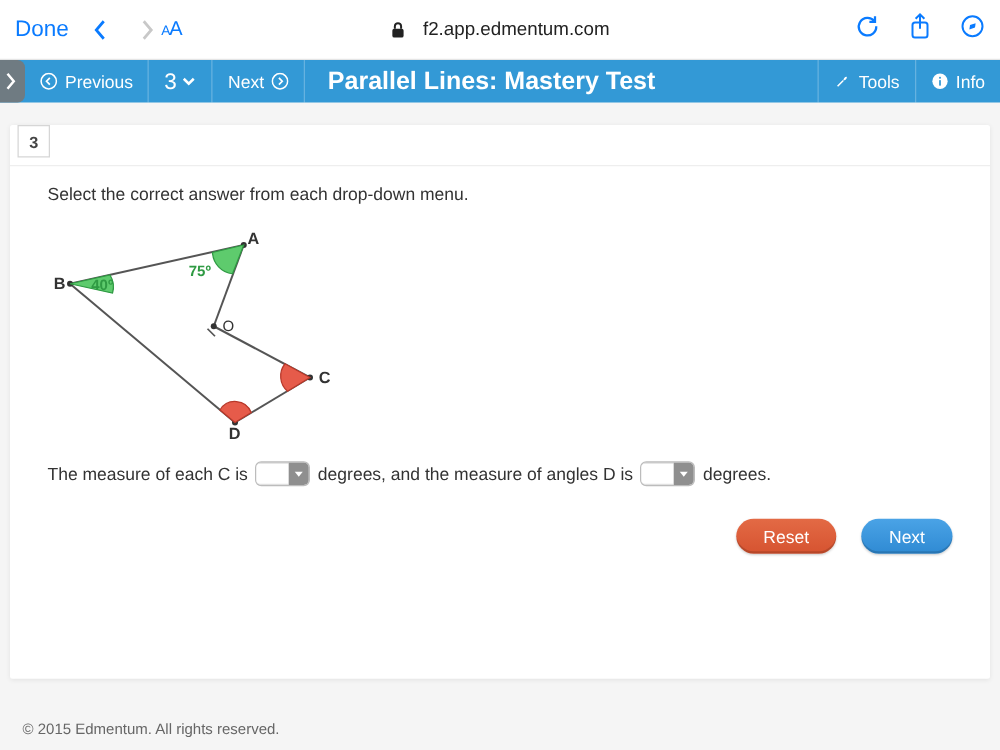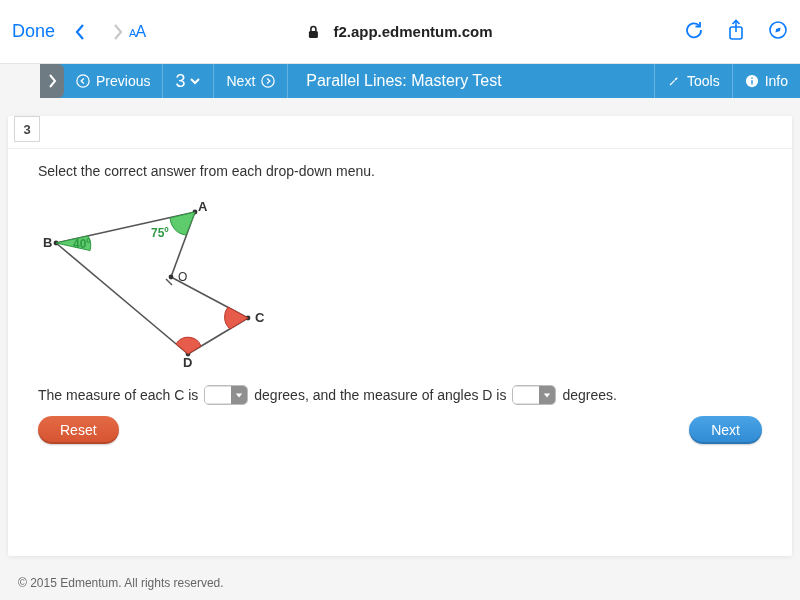--- a/index.html
+++ b/index.html
@@ -1,52 +1,52 @@
 <!DOCTYPE html>
 <html><head>
 <meta charset="utf-8">
 <style>
   * { box-sizing: border-box; margin: 0; padding: 0; }
   html, body { width: 800px; height: 600px; font-family: -apple-system, "Helvetica Neue", Arial, sans-serif; background: #f5f5f5; overflow: hidden; }
   
-  .browser-bar { height: 64px; background: #fff; border-bottom: 1px solid #e5e5e5; display: flex; align-items: center; padding: 0 12px; position: relative; }
+  .browser-bar { height: 48px; background: #fff; border-bottom: 1px solid #e5e5e5; display: flex; align-items: center; padding: 0 12px; position: relative; }
   .done { color: #0a7bff; font-size: 18px; margin-right: 14px; }
   .nav-arrow { width: 22px; display: inline-flex; justify-content: center; }
   .nav-arrow svg { stroke: #0a7bff; }
   .nav-arrow.disabled svg { stroke: #c8c8c8; }
   .textsize { color: #0a7bff; font-size: 16px; letter-spacing: -1px; }
   .textsize .sm { font-size: 11px; }
-  .addr { position: absolute; left: 50%; transform: translateX(-50%); display: flex; align-items:center; gap:14px; font-weight:700; font-size:15px; color:#222;}
+  .addr { position: absolute; left: 50%; transform: translateX(-50%); display: flex; align-items:center; gap:14px; font-weight:400; font-size:15px; color:#222;}
   .right-icons { margin-left: auto; display: flex; align-items: center; gap: 22px; }
   .right-icons svg { stroke: #0a7bff; }
   
-  .app-bar { height: 34px; background: #3399d6; color: #fff; display: flex; align-items: stretch; font-size: 14px; margin-left: 44px; }
+  .app-bar { height: 34px; background: #3399d6; color: #fff; display: flex; align-items: stretch; font-size: 14px; }
   .tab-handle { width: 24px; background: #6f7b82; display:flex; align-items:center; justify-content:center; border-top-right-radius:6px; border-bottom-right-radius:6px; margin-right:0; position:relative; left:-4px;}
   .app-btn { display:flex; align-items:center; padding: 0 12px; border-right: 1px solid rgba(255,255,255,0.25); gap:6px; white-space:nowrap; }
   .app-btn.previous { padding-left:8px;}
   .qnum { font-size:18px; font-weight:300; padding: 0 12px; display:flex; align-items:center; gap:4px; border-right:1px solid rgba(255,255,255,0.25);}
-  .app-title { flex:1; display:flex; align-items:center; padding-left: 18px; font-size:16px; font-weight:400;}
+  .app-title { flex:1; display:flex; align-items:center; padding-left: 18px; font-size:20px; font-weight:700;}
   .app-right { display:flex; }
   .app-right .app-btn { border-left:1px solid rgba(255,255,255,0.25); border-right:none;}
   .icon-svg { width:14px; height:14px; }
   
   .page { padding: 12px 8px 0 8px; }
   .panel { background:#fff; border-radius:2px; box-shadow: 0 1px 4px rgba(0,0,0,0.08); padding: 0 0 100px 0; min-height: 440px;}
   .qlabel { width: 26px; height: 26px; border:1px solid #d6d6d6; display:flex; align-items:center; justify-content:center; font-size:13px; font-weight:600; color:#444; margin:6px 0 0 6px; background:#fff;}
   .panel hr { border:none; border-top:1px solid #eee; margin-top:6px;}
   .content { padding: 14px 30px 0 30px; font-size: 14px; color:#333;}
   .instr { margin-bottom: 28px; }
   .figrow { display:flex; align-items:center; gap: 40px; margin-bottom: 18px;}
   .figcap { font-size:14px;}
   .answer-line { display:flex; align-items:center; flex-wrap:wrap; gap:6px; font-size:14px; margin-top: 6px;}
   .dd { display:inline-flex; align-items:center; background:#d9d9d9; border:1px solid #bcbcbc; border-radius:5px; height:20px; width:44px; overflow:hidden;}
   .dd .blank { flex:1; background:#fff; border-radius:4px 0 0 4px; height:100%; border:1px solid #e0e0e0; border-right:none; margin:-1px 0 -1px -1px;}
   .dd .caret { width:16px; background:#8f8f8f; display:flex; align-items:center; justify-content:center; height:100%; border-radius:0 4px 4px 0;}
   .dd .caret svg { fill:#fff; width:8px; height:8px;}
-  .btnrow { display:flex; justify-content:space-between; gap:20px; margin-top:11px;}
+  .btnrow { display:flex; justify-content:flex-end; gap:20px; margin-top:26px;}
   .pill { color:#fff; border:none; border-radius:16px; padding: 6px 22px; font-size:14px; box-shadow: inset 0 -2px 0 rgba(0,0,0,0.15), 0 1px 2px rgba(0,0,0,0.2);}
   .pill.reset { background: linear-gradient(#e36a45,#d65330);}
   .pill.next  { background: linear-gradient(#4aa3e6,#2f8ad3);}
   .footer { position:absolute; bottom:10px; left:18px; font-size:12px; color:#666;}
   
   .figure { width:220px; height:160px; position:relative; }
   .figure svg { overflow:visible; }
 </style>
 </head>
 <body>

